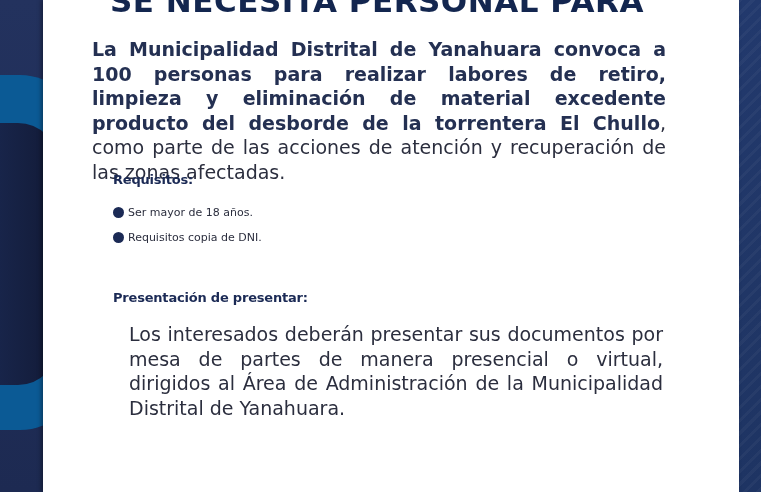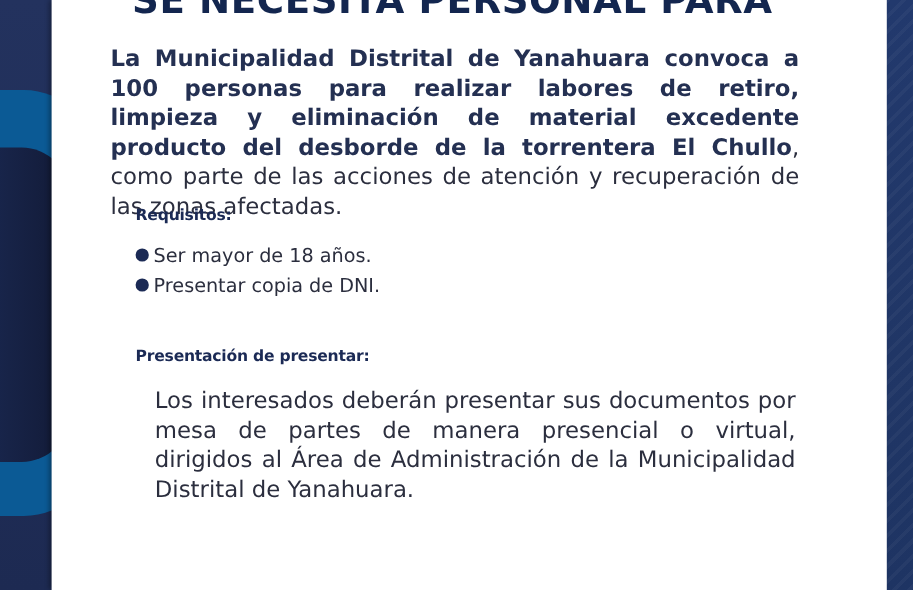--- a/index.html
+++ b/index.html
@@ -54,21 +54,21 @@
       font-weight:bold; font-size:13px; color:#1b2a55;
       letter-spacing:-0.2px;
       white-space:nowrap;
       text-align:center;
     }
     .h-req { top:172px; }
     .h-pres { top:290px; }
     .list { position:absolute; left:70px; top:200px; margin:0; padding:0; list-style:none; }
     .list li {
       display:flex; align-items:center; height:25px;
-      font-size:16px; color:#2b2e3e;
+      font-size:11px; color:#2b2e3e;
     }
     .dot {
       width:11px; height:11px; border-radius:50%; background:#1b2a55;
       margin-right:4px; flex:0 0 auto;
     }
     .pres-body { left:86px; width:534px; top:322px; }
     .closing { top:410px; }
   </style>
 </head>
 <body>
@@ -86,20 +86,20 @@
   <div class="para intro"><b>La Municipalidad Distrital de Yanahuara convoca a 100 personas para realizar labores de retiro, limpieza y eliminación de material excedente producto del desborde de la torrentera El Chullo</b><span>, como parte de las acciones de atención y recuperación de las zonas afectadas.</span></div>
 
   <div class="h2 h-req">Requisitos:</div>
   <ul class="list">
     <li>
         <span class="dot"></span>
         <span>Ser mayor de 18 años.</span>
       </li>
     <li>
         <span class="dot"></span>
-        <span>Presentar copia de DNI.</span>
+        <span>Requisitos copia de DNI.</span>
       </li>
   </ul>
 
   <div class="h2 h-pres">Presentación de presentar:</div>
   <div class="para pres-body">Los interesados deberán presentar sus documentos por mesa de partes de manera presencial o virtual, dirigidos al Área de Administración de la Municipalidad Distrital de Yanahuara.</div>
 
 </div>
 
 </body></html>

